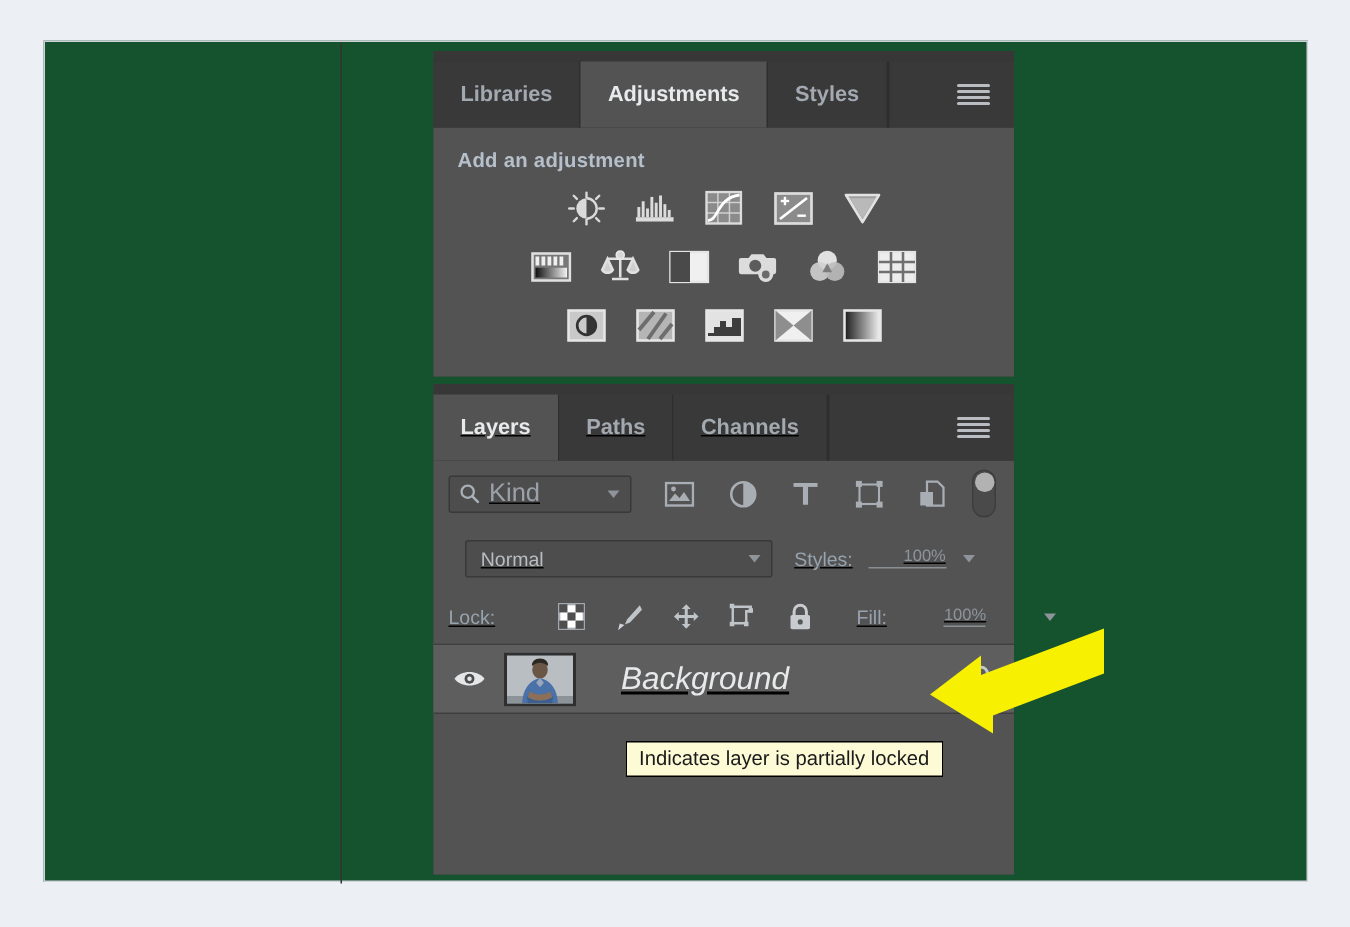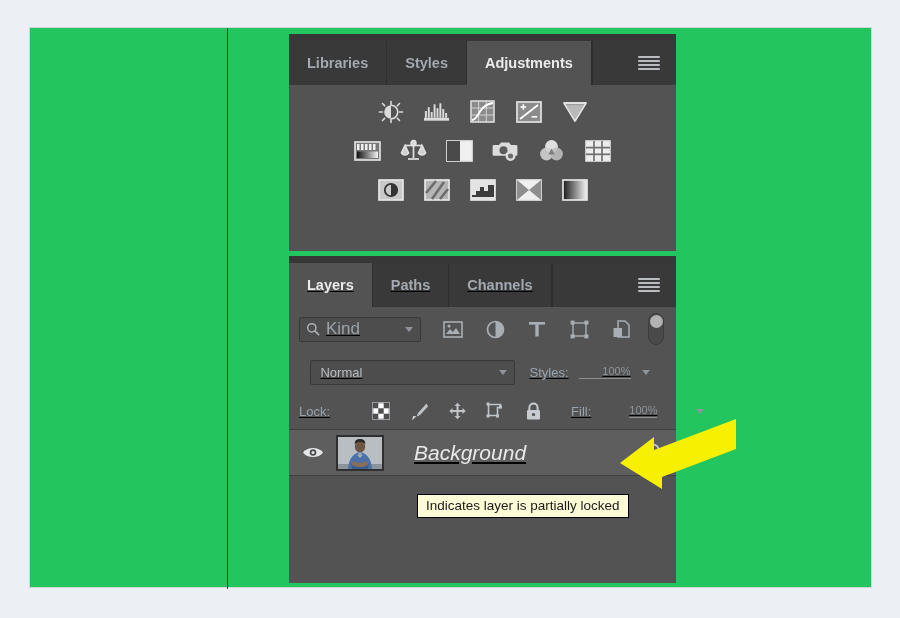--- a/index.html
+++ b/index.html
@@ -6,21 +6,21 @@
   body{
     width:900px;height:618px;
     background:#eceff3;
     font-family:"Liberation Sans", sans-serif;
     overflow:hidden;
     position:relative;
   }
   
   #ps-window{
     position:absolute;left:29px;top:27px;width:843px;height:561px;
-    background:#22c55e;
+    background:#14532d;
     border:1px solid #cfd4da;
     box-sizing:border-box;
   }
   #canvas-divider{
     position:absolute;left:197px;top:0;width:1px;height:561px;
     background:#333333;
   }
   
   .panel{
     position:absolute;
@@ -160,37 +160,38 @@
 <div id="ps-window">
 
   <div id="canvas-divider"></div>
 
   <div class="panel" id="adjustments-panel" style="left:259px;top:6px;width:387px;height:217px;">
 
     <div class="tabbar">
       <div class="tab">
         <span>Libraries</span>
       </div>
+      <div class="tab active">
+        <span>Adjustments</span>
+      </div>
       <div class="tab">
         <span>Styles</span>
-      </div>
-      <div class="tab active">
-        <span>Adjustments</span>
       </div>
       <div class="tabbar-filler">
         <div class="hamburger">
           <i></i>
             <i></i>
             <i></i>
             <i></i>
         </div>
       </div>
     </div>
 
     <div id="adj-body">
+      <div id="adj-title">Add an adjustment</div>
 
       <div class="icon-row">
         <div class="adj-icon">
           <svg width="26" height="24" viewBox="0 0 26 24">
             <g stroke="#d9d9d9" stroke-width="1.6" fill="none" stroke-linecap="round">
               <line x1="13" y1="1.5" x2="13" y2="4.5"></line>
                 <line x1="13" y1="19.5" x2="13" y2="22.5"></line>
               <line x1="4.5" y1="12" x2="1.5" y2="12"></line>
                 <line x1="24.5" y1="12" x2="21.5" y2="12"></line>
               <line x1="6.6" y1="5.6" x2="4.5" y2="3.5"></line>

